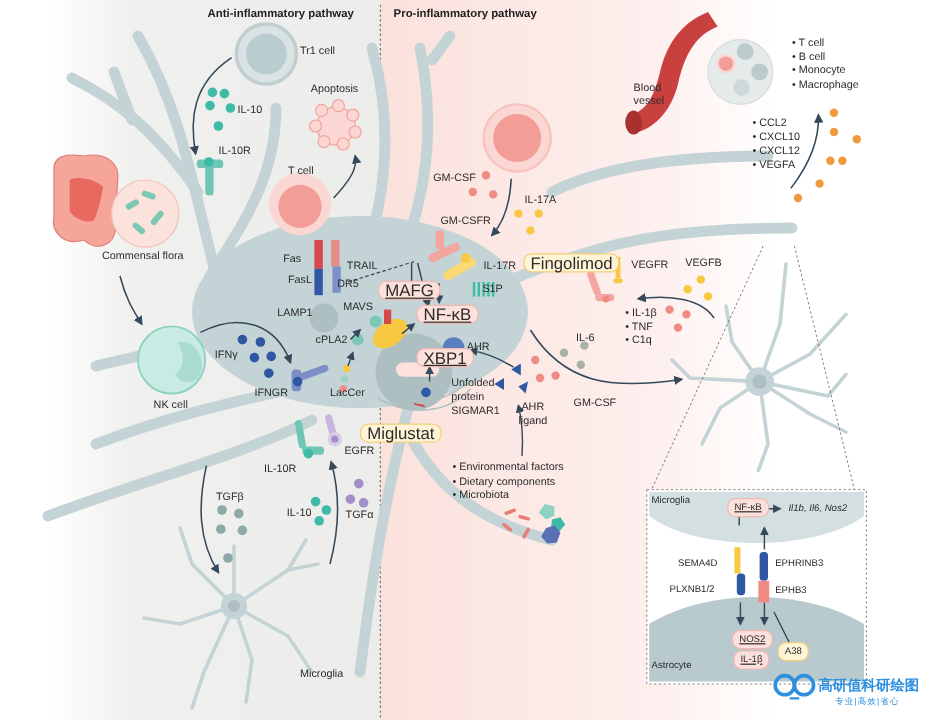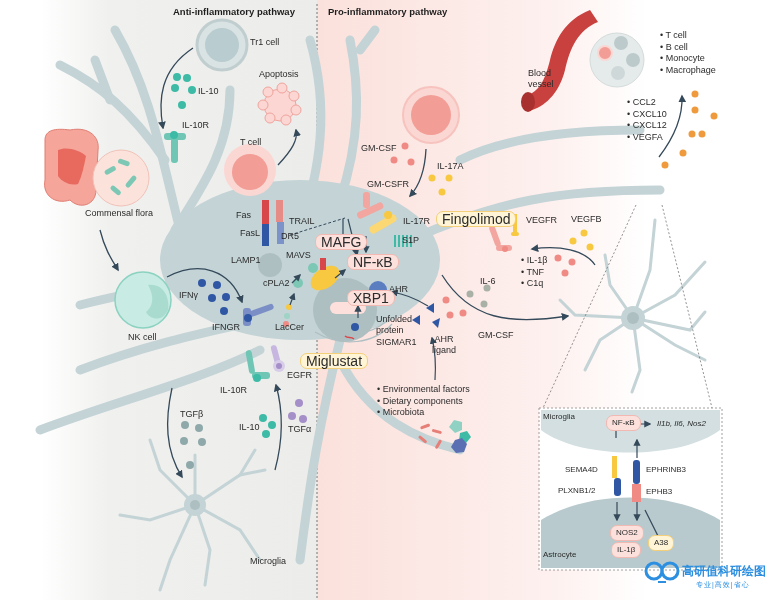--- a/index.html
+++ b/index.html
@@ -2,21 +2,21 @@
 <html><head>
 <meta charset="utf-8">
 <style>
   html,body{margin:0;padding:0;}
   body{width:782px;height:600px;position:relative;overflow:hidden;background:#ffffff;font-family:"Liberation Sans",sans-serif;color:#2b2b2b;}
   #stage{position:absolute;left:0;top:0;width:782px;height:600px;}
   svg{position:absolute;left:0;top:0;}
   .lbl{position:absolute;font-size:9px;line-height:11px;white-space:nowrap;color:#2b2b2b;}
   .hdr{position:absolute;font-size:9.5px;font-weight:bold;white-space:nowrap;color:#1e1e1e;}
   .pill{position:absolute;font-size:14px;line-height:12px;padding:1px 5px;border-radius:7px;white-space:nowrap;}
-  .pill.pink{background:#fbe0dc;border:1px solid #f1b9b1;}
+  .pill.pink{background:#fbe0dc;border:1px solid #f1b9b1;text-decoration:underline;}
   .pill.yellow{background:#fff4d6;border:1px solid #f3cf7a;}
   .ul{position:absolute;font-size:9px;line-height:11.5px;margin:0;padding:0;list-style:none;white-space:nowrap;}
   .ul li::before{content:"• ";}
   .ital{font-style:italic;}
   .wm{position:absolute;font-size:12px;font-weight:bold;color:#2c8fe0;white-space:nowrap;}
   .wm2{position:absolute;font-size:7px;color:#2c8fe0;white-space:nowrap;letter-spacing:1px;}
 </style>
 </head>
 <body>
 

